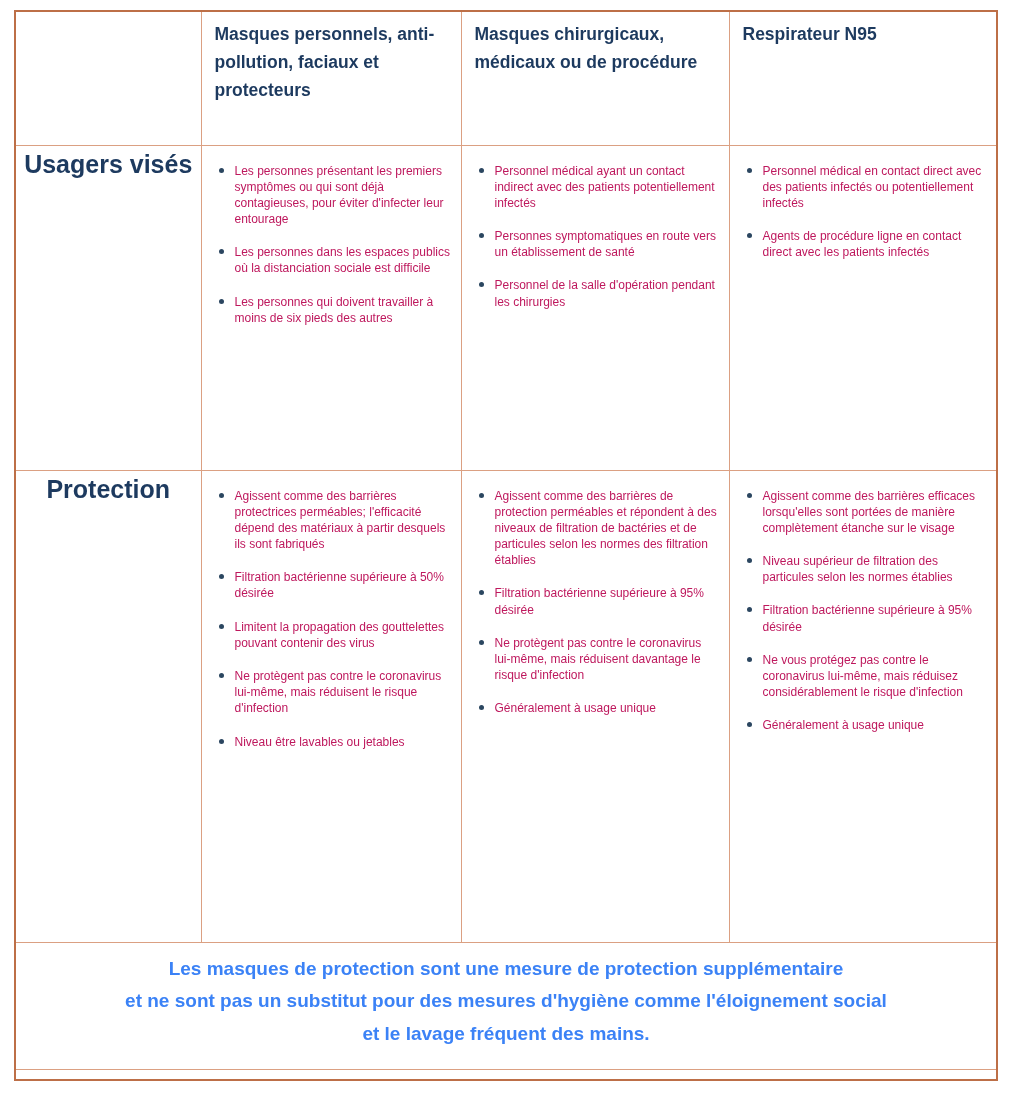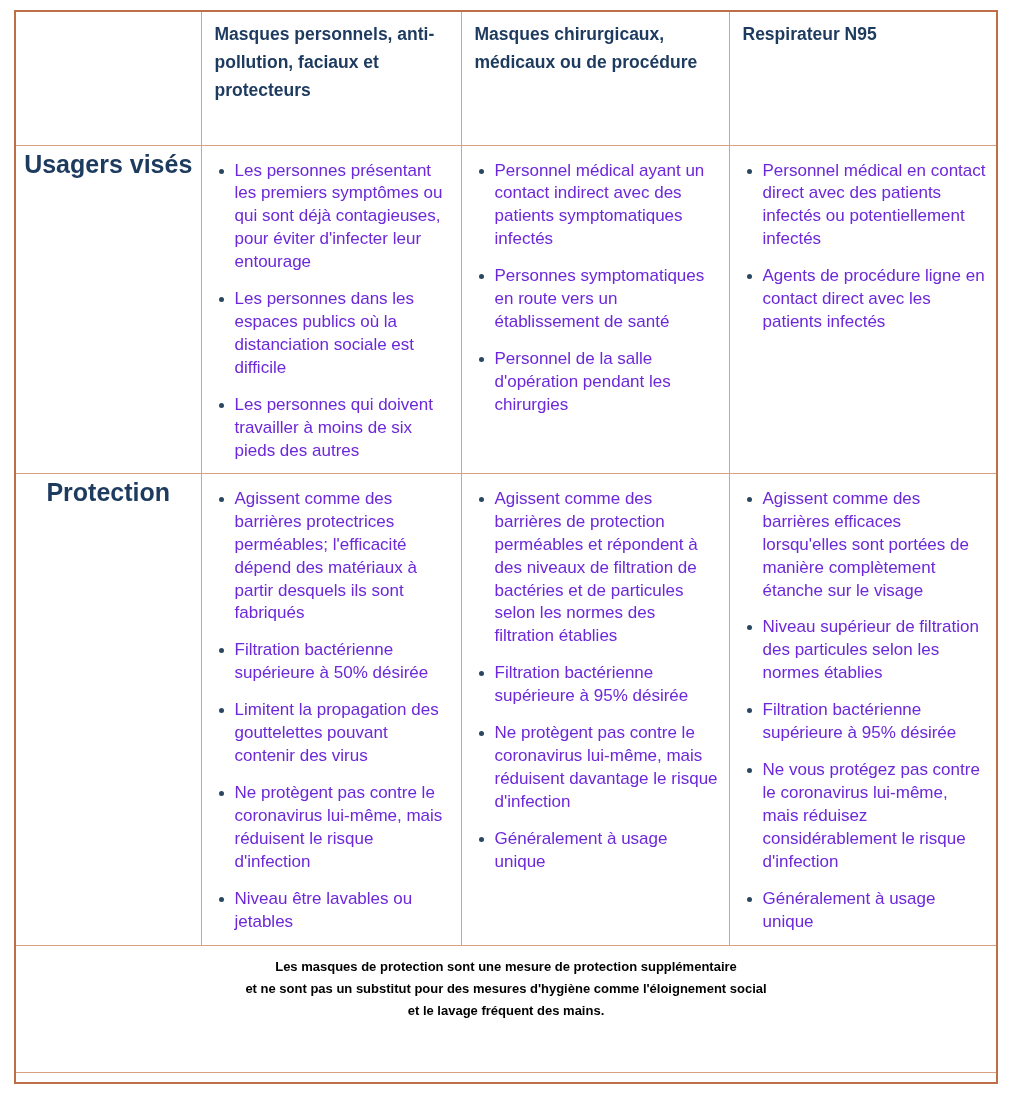--- a/index.html
+++ b/index.html
@@ -43,45 +43,45 @@
     vertical-align: middle;
     text-align: center;
     font-weight: bold;
     font-size: 25px;
     color: #1d3a5f;
     padding: 4px 8px;
   }
   
   td.bullets-cell {
     padding: 14px 10px 10px 12px;
-    font-size: 17px;
+    font-size: 12px;
     line-height: 1.35;
-    color: #6d28d9;
+    color: #be185d;
   }
   td.bullets-cell ul {
     margin: 0;
     padding-left: 21px;
     list-style: disc outside;
   }
   td.bullets-cell li { margin: 0; }
   td.bullets-cell li + li { margin-top: 14px; }
   td.bullets-cell li::marker { color: #2b4660; font-size: 15px; }
   .row-usagers td.bullets-cell { height: 325px; }
   .row-protection td.bullets-cell { height: 472px; margin-left: 8px; }
   
   td.footer-cell {
     height: 127px;
     vertical-align: middle;
     text-align: center;
     padding: 10px 30px 14px 30px;
   }
   .footer-line {
-    color: #000000;
+    color: #3b82f6;
     font-weight: bold;
-    font-size: 13px;
+    font-size: 19px;
     line-height: 1.72;
   }
   
   td.bottom-strip { height: 11px; padding: 0; }
 </style>
 </head>
 <body>
 
 <div class="page">
   <table class="mask-table">
@@ -102,21 +102,21 @@
         <td class="row-label">Usagers visés</td>
         <td class="bullets-cell">
           <ul>
               <li>Les personnes présentant les premiers symptômes ou qui sont déjà contagieuses, pour éviter d'infecter leur entourage</li>
               <li>Les personnes dans les espaces publics où la distanciation sociale est difficile</li>
               <li>Les personnes qui doivent travailler à moins de six pieds des autres</li>
             </ul>
         </td>
         <td class="bullets-cell">
           <ul>
-              <li>Personnel médical ayant un contact indirect avec des patients symptomatiques infectés</li>
+              <li>Personnel médical ayant un contact indirect avec des patients potentiellement infectés</li>
               <li>Personnes symptomatiques en route vers un établissement de santé</li>
               <li>Personnel de la salle d'opération pendant les chirurgies</li>
             </ul>
         </td>
         <td class="bullets-cell">
           <ul>
               <li>Personnel médical en contact direct avec des patients infectés ou potentiellement infectés</li>
               <li>Agents de procédure ligne en contact direct avec les patients infectés</li>
             </ul>
         </td>

